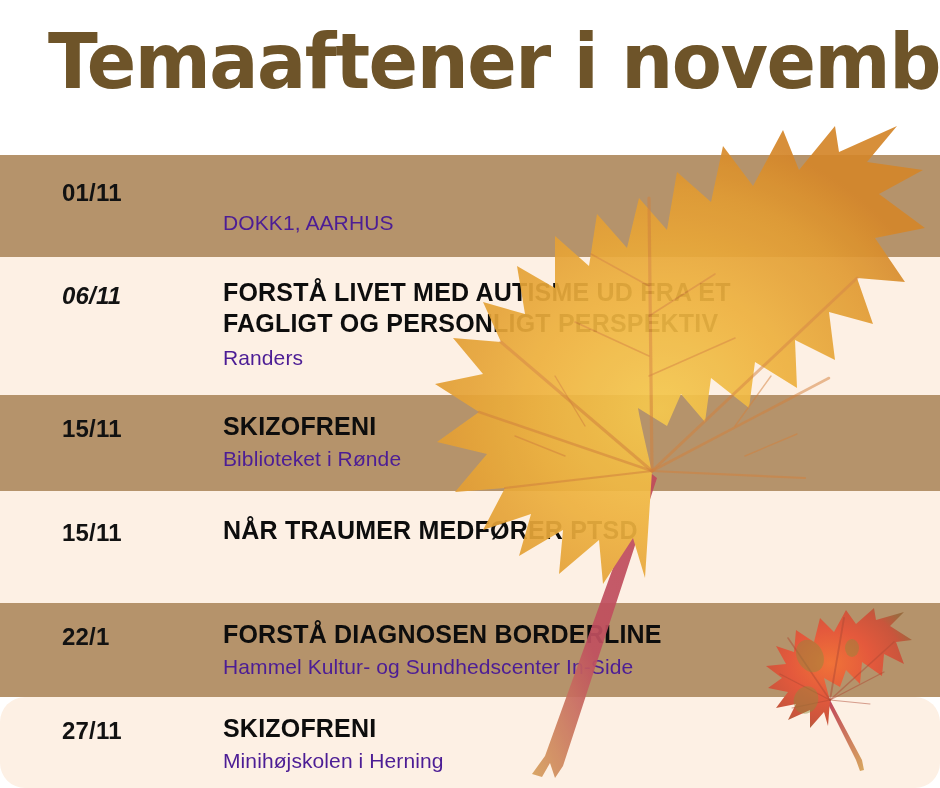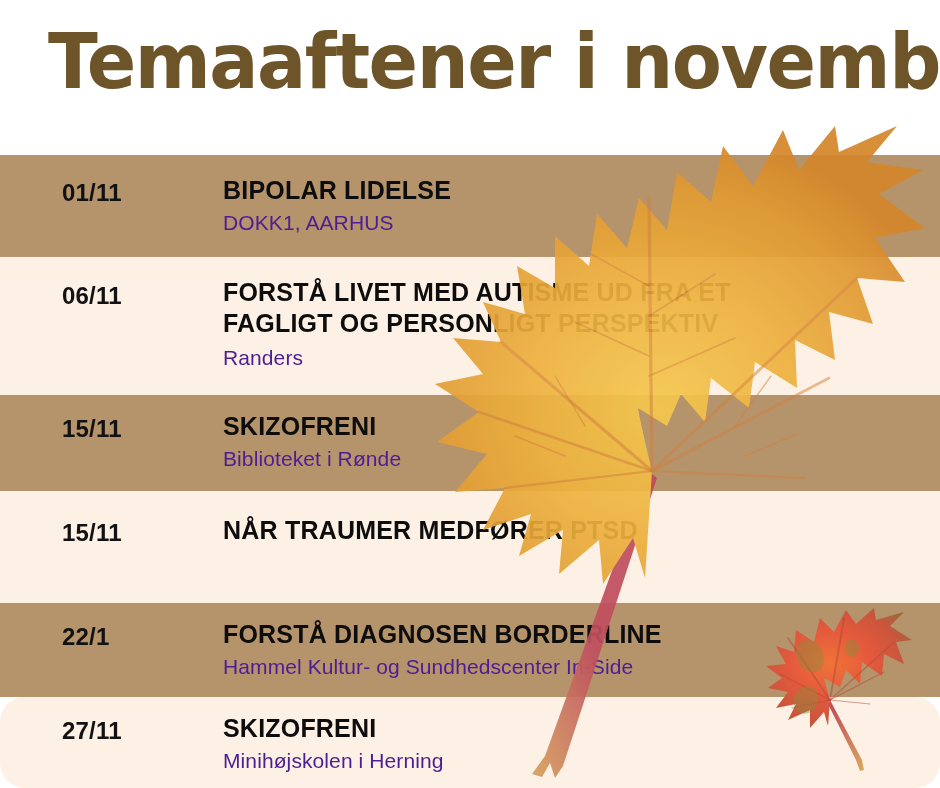--- a/index.html
+++ b/index.html
@@ -66,27 +66,24 @@
 
 <div id="poster">
 
   <div class="header">
     <div class="header-title">Temaaftener i november</div>
   </div>
 
   <div class="rows">
       <div class="row dark" style="top: 0px; height: 102px;">
         <div class="date" style="top: 24px;">01/11</div>
-        <div class="title" style="top: 20px;">
-          <div>BIPOLAR LIDELSE</div>
-        </div>
         <div class="venue" style="top: 56px;">DOKK1, AARHUS</div>
       </div>
       <div class="row light" style="top: 102px; height: 138px;">
-        <div class="date" style="top: 25px;">06/11</div>
+        <div class="date" style="top: 25px; font-style: italic;">06/11</div>
         <div class="title" style="top: 20px;">
           <div>FORSTÅ LIVET MED AUTISME UD FRA ET</div>
           <div>FAGLIGT OG PERSONLIGT PERSPEKTIV</div>
         </div>
         <div class="venue" style="top: 89px;">Randers</div>
       </div>
       <div class="row dark" style="top: 240px; height: 96px;">
         <div class="date" style="top: 20px;">15/11</div>
         <div class="title" style="top: 16px;">
           <div>SKIZOFRENI</div>

